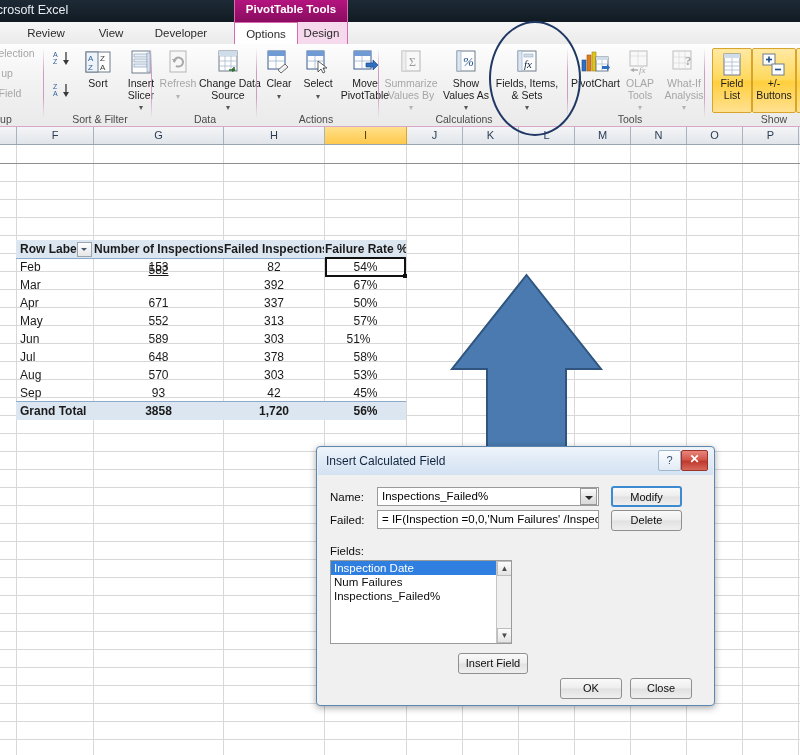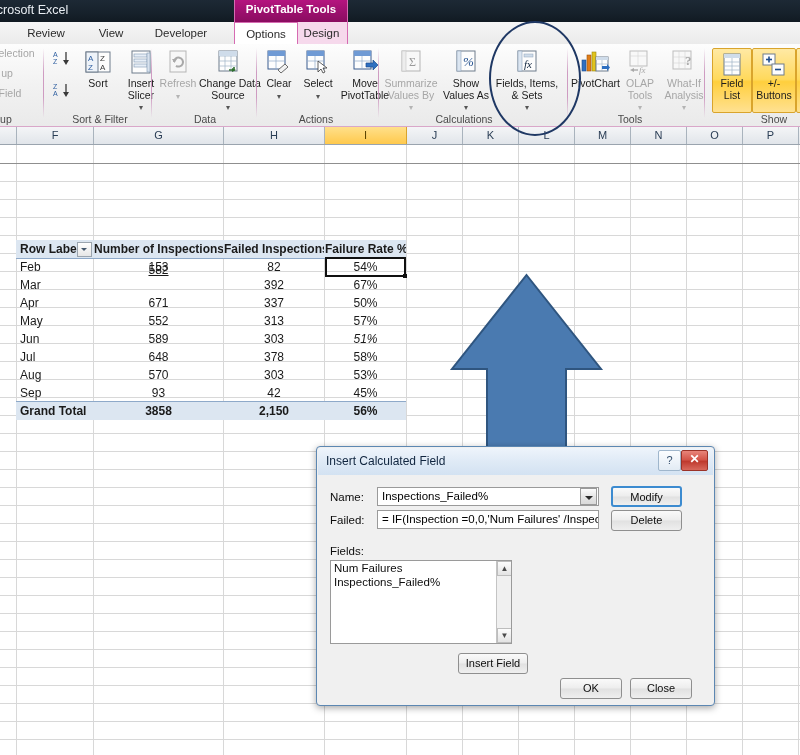--- a/index.html
+++ b/index.html
@@ -566,21 +566,21 @@
     <div>
       <div class="pt-cell lbl" style="left:20px;top:185px;width:70px;">May</div>
       <div class="pt-cell num" style="left:94px;top:185px;width:129px;">552</div>
       <div class="pt-cell num" style="left:224px;top:185px;width:100px;">313</div>
       <div class="pt-cell num" style="left:325px;top:185px;width:81px;">57%</div>
     </div>
     <div>
       <div class="pt-cell lbl" style="left:20px;top:203px;width:70px;">Jun</div>
       <div class="pt-cell num" style="left:94px;top:203px;width:129px;">589</div>
       <div class="pt-cell num" style="left:224px;top:203px;width:100px;">303</div>
-      <div class="pt-cell num" style="left:325px;top:203px;width:81px;font-style:italic;">51%</div>
+      <div class="pt-cell num" style="left:318px;top:203px;width:81px;">51%</div>
     </div>
     <div>
       <div class="pt-cell lbl" style="left:20px;top:221px;width:70px;">Jul</div>
       <div class="pt-cell num" style="left:94px;top:221px;width:129px;">648</div>
       <div class="pt-cell num" style="left:224px;top:221px;width:100px;">378</div>
       <div class="pt-cell num" style="left:325px;top:221px;width:81px;">58%</div>
     </div>
     <div>
       <div class="pt-cell lbl" style="left:20px;top:239px;width:70px;">Aug</div>
       <div class="pt-cell num" style="left:94px;top:239px;width:129px;">570</div>
@@ -592,21 +592,21 @@
       <div class="pt-cell num" style="left:94px;top:257px;width:129px;">93</div>
       <div class="pt-cell num" style="left:224px;top:257px;width:100px;">42</div>
       <div class="pt-cell num" style="left:325px;top:257px;width:81px;">45%</div>
     </div>
 
     <div class="pt-hdr-band" style="left:16px;top:275px;width:390px;height:18px;"></div>
     <div class="hdr-underline" style="left:16px;top:274px;width:390px;"></div>
     <div>
       <div class="pt-cell lbl bold" style="left:20px;top:275px;width:74px;">Grand Total</div>
       <div class="pt-cell num bold" style="left:94px;top:275px;width:129px;">3858</div>
-      <div class="pt-cell num bold" style="left:224px;top:275px;width:100px;">2,150</div>
+      <div class="pt-cell num bold" style="left:224px;top:275px;width:100px;">1,720</div>
       <div class="pt-cell num bold" style="left:325px;top:275px;width:81px;">56%</div>
     </div>
 
     <div class="active-cell-box" style="left:325px;top:130px;width:81px;height:20px;"></div>
     <div class="active-cell-handle" style="left:403px;top:147px;"></div>
   </div>
 
   <svg id="arrow" viewBox="0 0 155 190">
     <polygon points="77.5,2 152,96 117,96 117,188 38,188 38,96 3,96" fill="#4a7ab0" stroke="#2f557f" stroke-width="2" stroke-linejoin="miter"></polygon>
   </svg>
@@ -627,20 +627,21 @@
     <div class="dlg-input" style="left:59px;top:12px;width:222px;height:19px;">Inspections_Failed%</div>
     <div class="combo-arrow" style="left:262px;top:13px;"></div>
     <div class="dlg-btn default" style="left:293px;top:11px;width:71px;height:21px;line-height:18px;">Modify</div>
 
     <span class="dlg-label" style="left:12px;top:39px;">Failed:</span>
     <div class="dlg-input" style="left:59px;top:35px;width:222px;height:19px;">= IF(Inspection =0,0,'Num Failures' /Inspection)</div>
     <div class="dlg-btn" style="left:293px;top:35px;width:71px;height:21px;line-height:19px;">Delete</div>
 
     <span class="dlg-label" style="left:12px;top:70px;">Fields:</span>
     <div class="listbox" style="left:12px;top:85px;width:182px;height:84px;">
+      <div class="listitem sel">Inspection Date</div>
       <div class="listitem">Num Failures</div>
       <div class="listitem">Inspections_Failed%</div>
       <div class="lb-scroll">
         <div class="lb-arrow" style="top:0;">▲</div>
         <div class="lb-arrow" style="bottom:0;">▼</div>
       </div>
     </div>
 
     <div class="dlg-btn" style="left:140px;top:178px;width:70px;height:21px;line-height:19px;">Insert Field</div>
 

